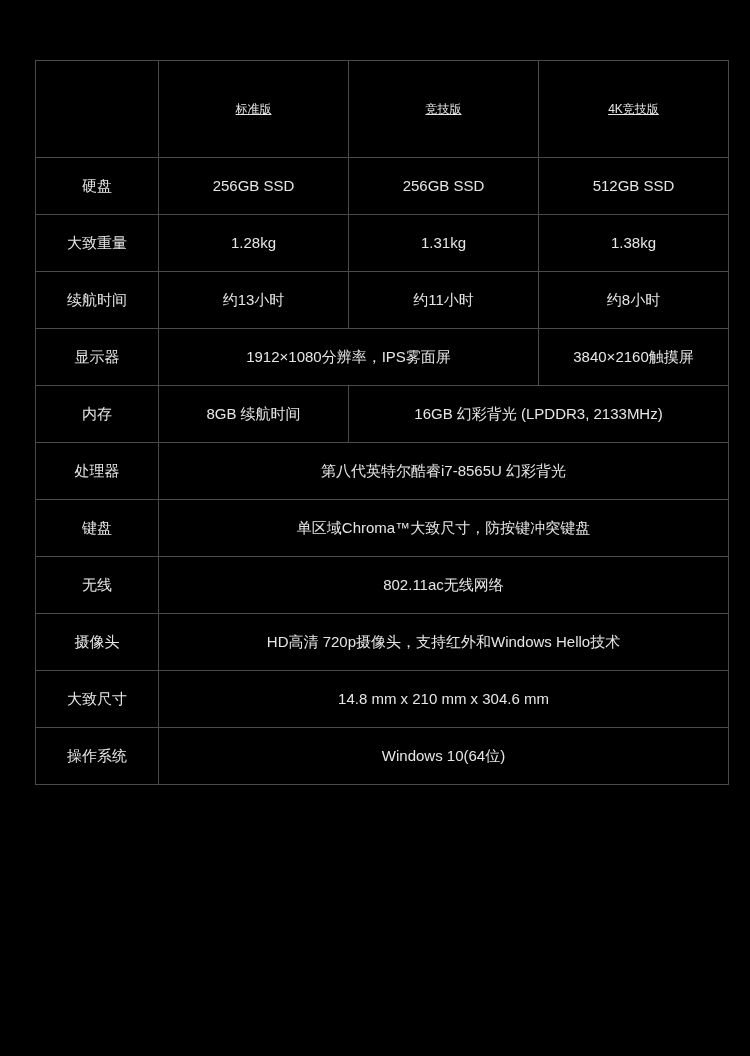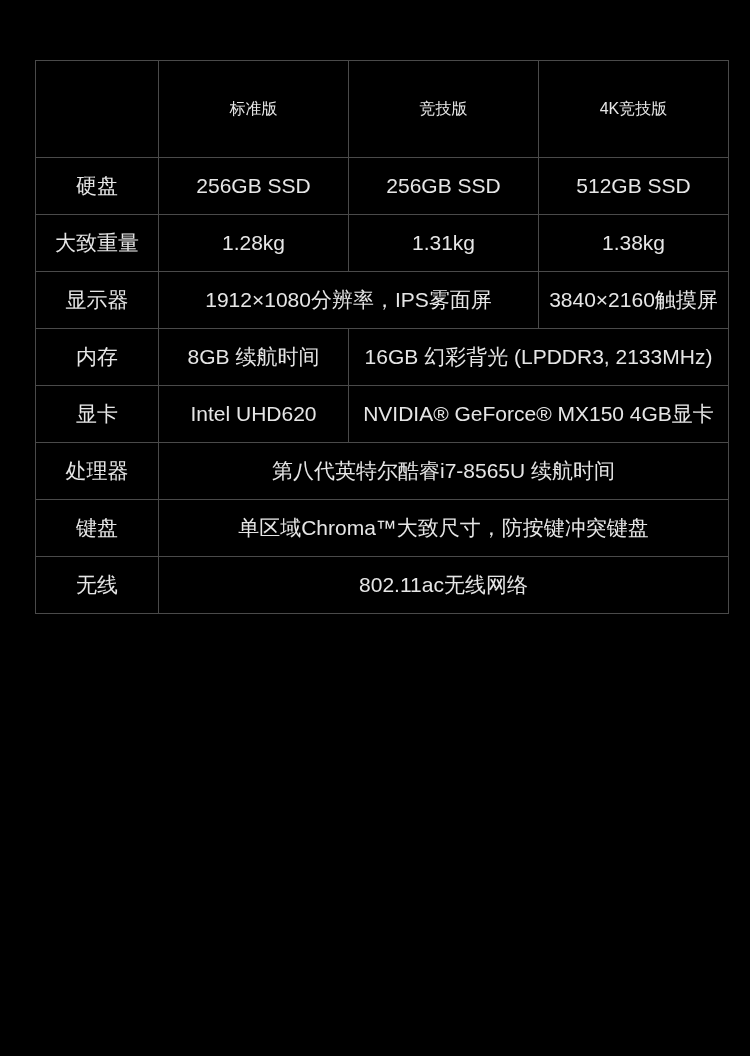--- a/index.html
+++ b/index.html
@@ -20,33 +20,34 @@
   }
   table.spec-table {
     width: 680px;
     border-collapse: collapse;
     table-layout: fixed;
   }
   table.spec-table td {
     border: 1px solid #4a4a4a;
     text-align: center;
     vertical-align: middle;
-    font-size: 21px;
+    font-size: 15px;
     color: #e6e6e6;
     padding: 0 6px;
     line-height: 1.35;
   }
   td.label-cell {
     width: 110px;
     font-size: 15px;
     color: #e6e6e6;
   }
   tr.header-row td {
     height: 96px;
-    font-size: 16px;
+    font-size: 12px;
+    text-decoration: underline;
   }
   tr.header-row td.label-cell {
     border-left: 1px solid #4a4a4a;
   }
   tr.body-row td {
     height: 56px;
   }
   td.empty-corner {
     border-top: 1px solid #4a4a4a;
   }
@@ -80,54 +81,67 @@
         <td>512GB SSD</td>
       </tr>
 
       <tr class="body-row">
         <td class="label-cell">大致重量</td>
         <td>1.28kg</td>
         <td>1.31kg</td>
         <td>1.38kg</td>
       </tr>
 
+      <tr class="body-row">
+        <td class="label-cell">续航时间</td>
+        <td>约13小时</td>
+        <td>约11小时</td>
+        <td>约8小时</td>
+      </tr>
 
       <tr class="body-row">
         <td class="label-cell">显示器</td>
         <td colspan="2">1912×1080分辨率，IPS雾面屏</td>
         <td>3840×2160触摸屏</td>
       </tr>
 
       <tr class="body-row">
         <td class="label-cell">内存</td>
         <td>8GB 续航时间</td>
         <td colspan="2">16GB 幻彩背光 (LPDDR3, 2133MHz)</td>
       </tr>
 
-      <tr class="body-row">
-        <td class="label-cell">显卡</td>
-        <td>Intel UHD620</td>
-        <td colspan="2">NVIDIA® GeForce® MX150 4GB显卡</td>
-      </tr>
 
       <tr class="body-row">
         <td class="label-cell">处理器</td>
-        <td colspan="3">第八代英特尔酷睿i7-8565U 续航时间</td>
+        <td colspan="3">第八代英特尔酷睿i7-8565U 幻彩背光</td>
       </tr>
 
       <tr class="body-row">
         <td class="label-cell">键盘</td>
         <td colspan="3">单区域Chroma™大致尺寸，防按键冲突键盘</td>
       </tr>
 
 
       <tr class="body-row">
         <td class="label-cell">无线</td>
         <td colspan="3">802.11ac无线网络</td>
       </tr>
 
+      <tr class="body-row">
+        <td class="label-cell">摄像头</td>
+        <td colspan="3">HD高清 720p摄像头，支持红外和Windows Hello技术</td>
+      </tr>
 
 
+      <tr class="body-row">
+        <td class="label-cell">大致尺寸</td>
+        <td colspan="3">14.8 mm x 210 mm x 304.6 mm</td>
+      </tr>
 
+      <tr class="body-row">
+        <td class="label-cell">操作系统</td>
+        <td colspan="3">Windows 10(64位)</td>
+      </tr>
 
     </tbody>
   </table>
 </div>
 
 </body></html>

